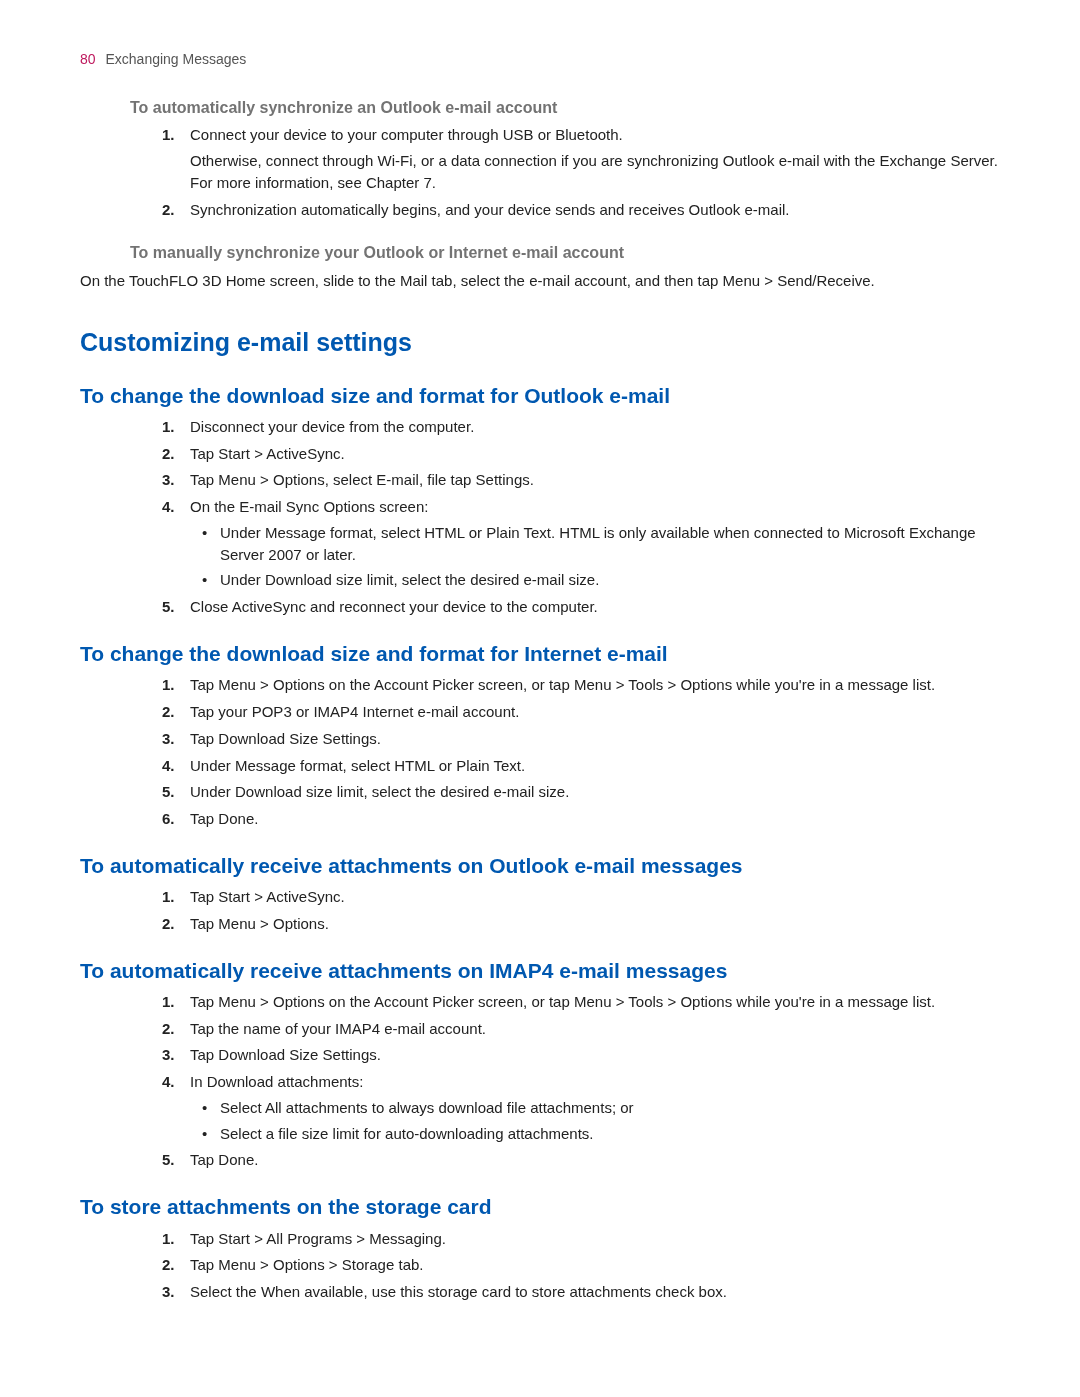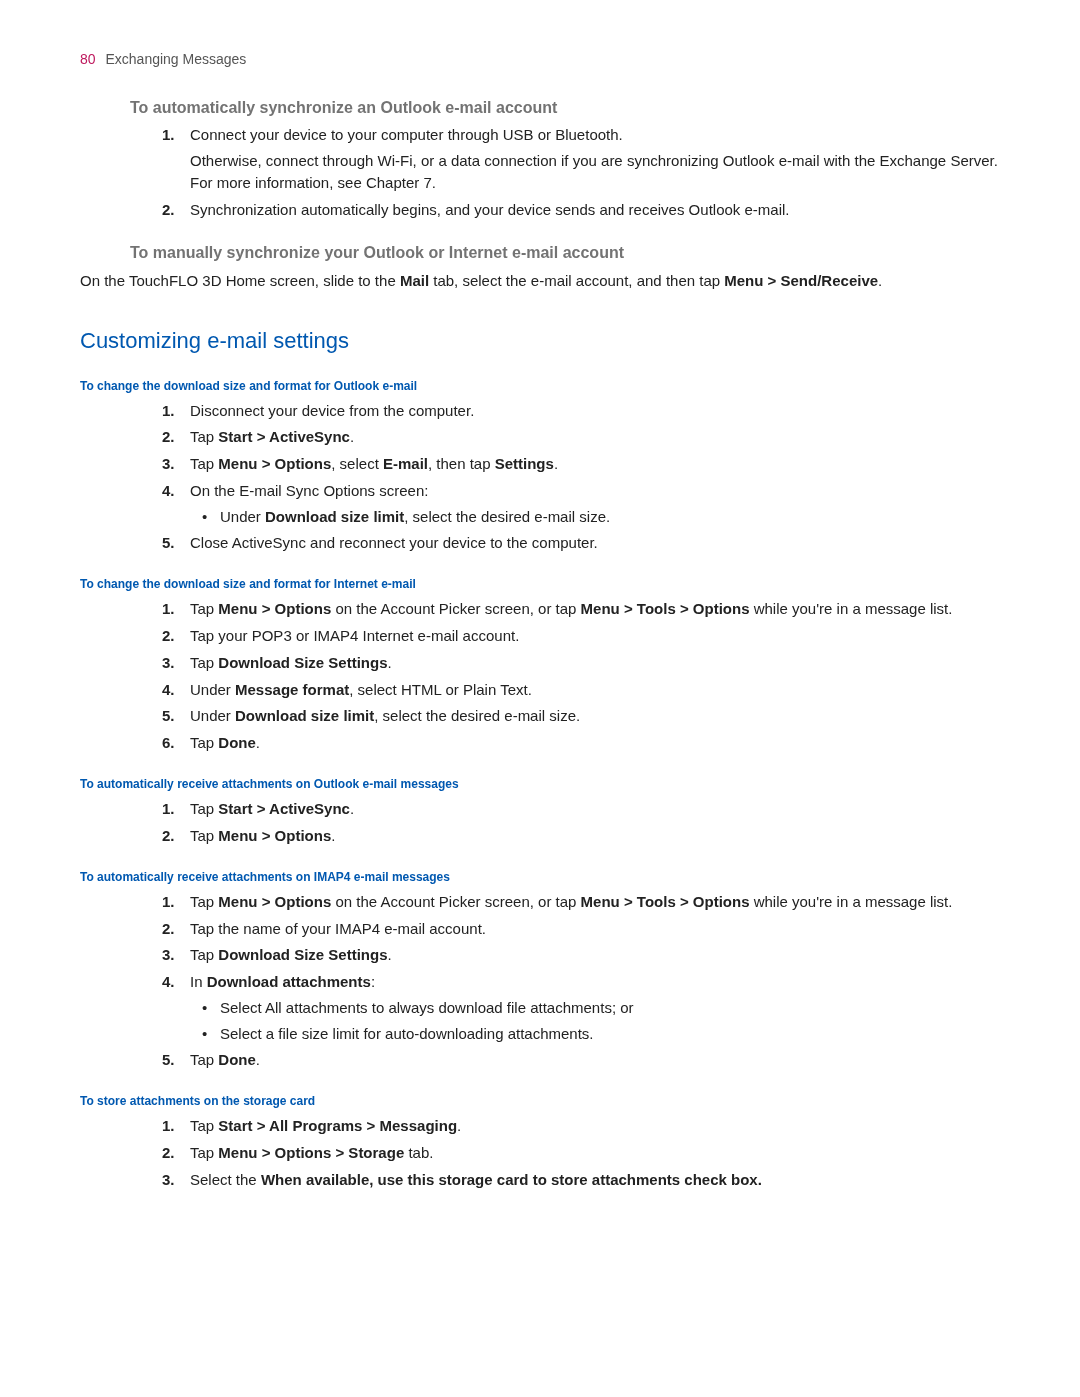--- a/index.html
+++ b/index.html
@@ -22,29 +22,29 @@
   .section-heading-blue {
     color: #737373;
     font-weight: bold;
     font-size: 16px;
     margin-top: 22px;
     margin-bottom: 6px;
     margin-left: 50px;
   }
   .section-heading-main {
     color: #0058b0;
-    font-weight: normal;
-    font-size: 22px;
+    font-weight: bold;
+    font-size: 25px;
     margin-top: 34px;
     margin-bottom: 22px;
   }
   .section-heading-blue-l0 {
     color: #0058b0;
     font-weight: bold;
-    font-size: 12px;
+    font-size: 21px;
     margin-top: 22px;
     margin-bottom: 6px;
   }
   ol.numbered {
     list-style: none;
     padding-left: 0;
     margin: 4px 0 0 0;
   }
   ol.numbered > li {
     position: relative;
@@ -73,21 +73,21 @@
   ul.bullets > li::before {
     content: "•";
     position: absolute;
     left: 12px;
     color: #222;
   }
   .para {
     margin: 4px 0 4px 0;
     line-height: 1.45;
   }
-  .bold { font-weight: bold; }
+  .bold { font-weight: normal; }
 </style>
 </head>
 <body>
 
 <div class="page-header">
   <span class="num">80</span>
   <span>Exchanging Messages</span>
 </div>
 
 <div class="section-heading-blue">To automatically synchronize an Outlook e-mail account</div>
@@ -110,25 +110,28 @@
 
 <div class="section-heading-blue-l0">To change the download size and format for Outlook e-mail</div>
 <ol class="numbered">
   <li data-num="1">
     <span>Disconnect your device from the computer.</span>
   </li>
   <li data-num="2">
     <span>Tap </span><span class="bold">Start &gt; ActiveSync</span><span>.</span>
   </li>
   <li data-num="3">
-    <span>Tap </span><span class="bold">Menu &gt; Options</span><span>, select </span><span class="bold">E-mail</span><span>, then tap </span><span class="bold">Settings</span><span>.</span>
+    <span>Tap </span><span class="bold">Menu &gt; Options</span><span>, select </span><span class="bold">E-mail</span><span>, file tap </span><span class="bold">Settings</span><span>.</span>
   </li>
   <li data-num="4">
     <span>On the E-mail Sync Options screen:</span>
     <ul class="bullets">
+      <li>
+        <span>Under </span><span class="bold">Message format</span><span>, select HTML or Plain Text. HTML is only available when connected to Microsoft Exchange Server 2007 or later.</span>
+      </li>
       <li>
         <span>Under </span><span class="bold">Download size limit</span><span>, select the desired e-mail size.</span>
       </li>
     </ul>
   </li>
   <li data-num="5">
     <span>Close ActiveSync and reconnect your device to the computer.</span>
   </li>
 </ol>
 

